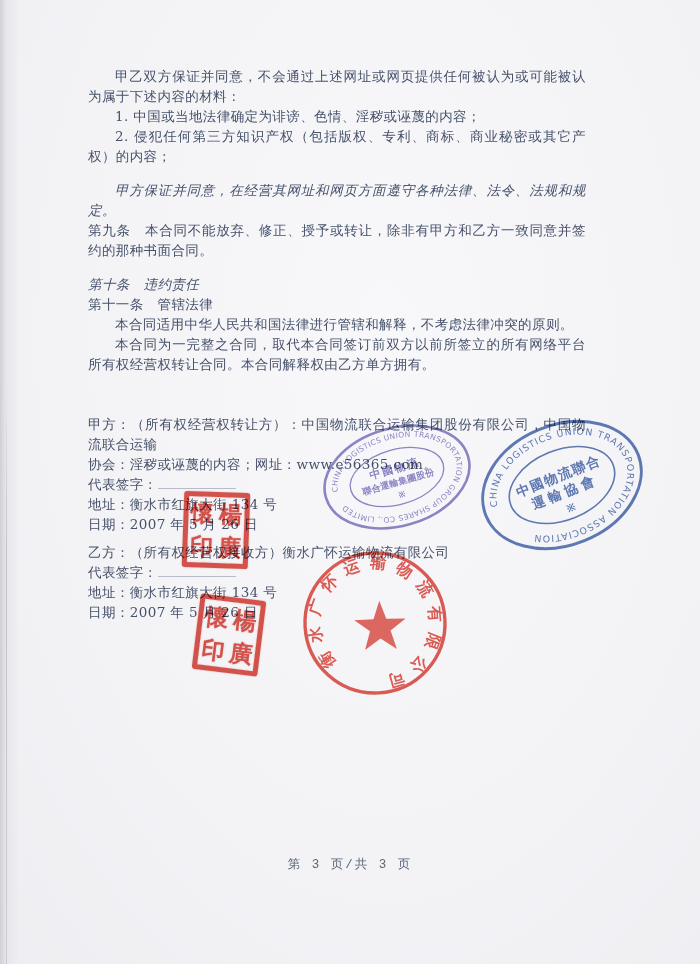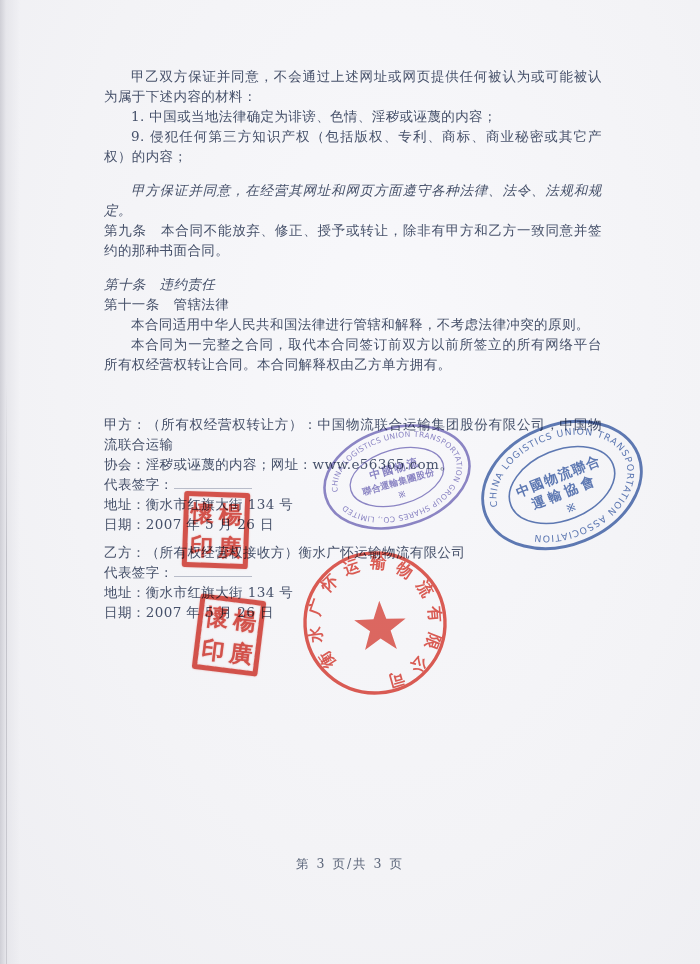--- a/index.html
+++ b/index.html
@@ -15,33 +15,33 @@
     content:"";position:absolute;left:0;top:0;width:20px;height:964px;
     background:linear-gradient(to right,#cfcfd6 0px,#e6e6eb 6px,rgba(244,244,247,0) 20px);
     pointer-events:none;
   }
   .page::after{
     content:"";position:absolute;left:6px;top:380px;width:1px;height:584px;
     background:linear-gradient(to bottom,rgba(150,150,160,0),rgba(150,150,160,.45) 30%,rgba(150,150,160,.35));
     pointer-events:none;
   }
   .doc{
-    position:absolute;left:104px;top:66px;width:498px;
+    position:absolute;left:88px;top:66px;width:498px;
     font-size:13.5px;line-height:20px;letter-spacing:.4px;
     text-align:justify;text-align-last:left;
   }
   .doc p{margin:0;}
   .ind{text-indent:2em;}
   .mt1{margin-top:14px !important;font-style:italic;}
   .party{margin-top:40px;}
   .party.party-b{margin-top:8px;}
   .sigline{display:inline-block;width:78px;border-bottom:1px solid rgba(110,120,145,.45);height:12px;vertical-align:baseline;}
   .footer{
     position:absolute;left:0;top:856px;width:700px;text-align:center;
-    font-size:12.5px;letter-spacing:2px;color:#5b6579;
+    font-size:12.5px;letter-spacing:2px;color:#5b6579;font-family:Liberation Mono, monospace;
   }
   
   .stamp{position:absolute;mix-blend-mode:multiply;pointer-events:none;}
   .oval1{left:308px;top:415px;transform:rotate(-16deg);color:#7068b8;opacity:.78;}
   .oval2{left:464px;top:412px;transform:rotate(-22deg);color:#4566ab;opacity:.85;}
   .round{left:296px;top:544px;transform:rotate(-48deg);color:#dd4237;opacity:.85;}
   .stamp text{fill:currentColor;}
   .stamp .lat{font-family:"DejaVu Sans","Liberation Sans",sans-serif;}
   .stamp .cjk{font-family:"DejaVu Serif","Liberation Serif",serif;font-weight:bold;}
   .seal{
@@ -57,21 +57,21 @@
   .seal2{left:196px;top:597px;transform:rotate(7deg);}
 </style>
 </head>
 <body>
 
 <div class="page">
 
   <div class="doc">
     <p class="ind">甲乙双方保证并同意，不会通过上述网址或网页提供任何被认为或可能被认为属于下述内容的材料：</p>
     <p class="ind">1. 中国或当地法律确定为诽谤、色情、淫秽或诬蔑的内容；</p>
-    <p class="ind">9. 侵犯任何第三方知识产权（包括版权、专利、商标、商业秘密或其它产权）的内容；</p>
+    <p class="ind">2. 侵犯任何第三方知识产权（包括版权、专利、商标、商业秘密或其它产权）的内容；</p>
     <p class="ind mt1">甲方保证并同意，在经营其网址和网页方面遵守各种法律、法令、法规和规定。</p>
     <p>第九条　本合同不能放弃、修正、授予或转让，除非有甲方和乙方一致同意并签约的那种书面合同。</p>
     <p class="mt1">第十条　违约责任</p>
     <p>第十一条　管辖法律</p>
     <p class="ind">本合同适用中华人民共和国法律进行管辖和解释，不考虑法律冲突的原则。</p>
     <p class="ind">本合同为一完整之合同，取代本合同签订前双方以前所签立的所有网络平台所有权经营权转让合同。本合同解释权由乙方单方拥有。</p>
 
     <div class="party party-a">
       <p>甲方：（所有权经营权转让方）：中国物流联合运输集团股份有限公司，中国物流联合运输</p>
       <p>协会：淫秽或诬蔑的内容；网址：www.e56365.com。</p>

